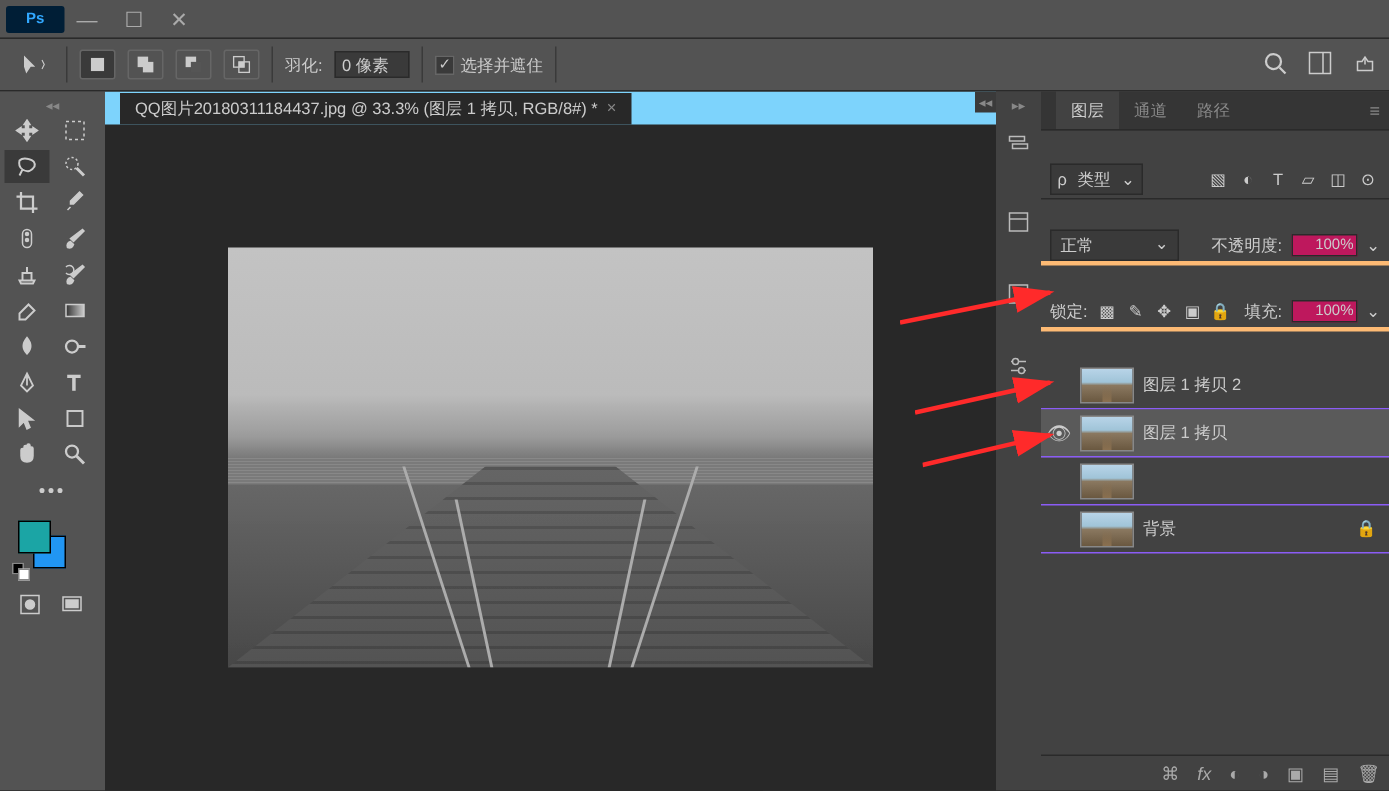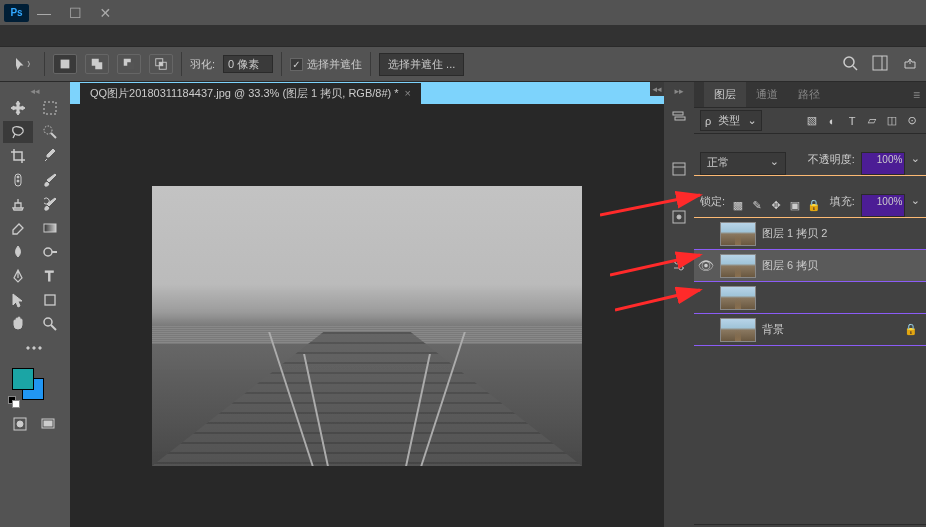--- a/index.html
+++ b/index.html
@@ -1,23 +1,23 @@
 <!DOCTYPE html>
 <html><head>
 <meta charset="utf-8">
 <style>
 * { margin:0; padding:0; box-sizing:border-box; font-family:"Microsoft YaHei",sans-serif; }
 body { background:#323232; color:#ccc; font-size:11px; width:926px; height:527px; overflow:hidden; position:relative; }
 .titlebar { height:25px; background:#535353; display:flex; align-items:center; padding:0 4px; }
-.ps-logo { width:25px; height:18px; background:#001e36; color:#31a8ff; font-weight:bold; font-size:10px; display:flex; align-items:center; justify-content:center; border-radius:2px; margin-right:8px; }
+.ps-logo { width:39px; height:18px; background:#001e36; color:#31a8ff; font-weight:bold; font-size:10px; display:flex; align-items:center; justify-content:center; border-radius:2px; margin-right:8px; }
 .menu { display:flex; gap:2px; flex:1; }
 .menu span { padding:3px 6px; cursor:default; }
 .win-controls { display:flex; gap:18px; margin-right:6px; color:#aaa; }
 .win-controls span { cursor:default; font-size:14px; }
-.optbar { height:36px; background:#535353; border-top:1px solid #2a2a2a; border-bottom:1px solid #2a2a2a; display:flex; align-items:center; padding:0 8px; gap:8px;margin-top:21px; }
+.optbar { height:36px; background:#535353; border-top:1px solid #2a2a2a; border-bottom:1px solid #2a2a2a; display:flex; align-items:center; padding:0 8px; gap:8px; }
 .tool-preset { width:28px; height:22px; display:flex; align-items:center; justify-content:center; }
 .vsep { width:1px; height:24px; background:#3a3a3a; }
 .opt-label { color:#ccc; font-size:11px; }
 .opt-input { background:#3a3a3a; border:1px solid #2a2a2a; color:#ccc; padding:2px 4px; width:50px; font-size:11px; }
 .opt-check { width:13px; height:13px; background:#3a3a3a; border:1px solid #666; display:inline-flex; align-items:center; justify-content:center; margin-right:4px; }
 .opt-check.on::after { content:"✓"; color:#ccc; font-size:10px; }
 .opt-btn { background:#3a3a3a; border:1px solid #2a2a2a; padding:3px 8px; color:#ccc; font-size:11px; display:flex; align-items:center; gap:4px; }
 .opt-round { width:24px; height:20px; border:1px solid #666; border-radius:2px; display:flex; align-items:center; justify-content:center; }
 .opt-round svg { width:14px; height:14px; }
 .right-icons { margin-left:auto; display:flex; gap:14px; align-items:center; }
@@ -45,33 +45,33 @@
 .sea { position:absolute; top:50%; left:0; right:0; height:18px; background:repeating-linear-gradient(to bottom,#888,#888 1px,#7a7a7a 1px,#7a7a7a 2px); }
 .boardwalk { position:absolute; bottom:0; left:0; right:0; height:48%; background:linear-gradient(to bottom,#666,#555); clip-path:polygon(40% 0,60% 0,100% 100%,0 100%); }
 .boardwalk::before { content:""; position:absolute; inset:0; background:repeating-linear-gradient(to bottom,rgba(0,0,0,0.15) 0 2px,transparent 2px 10px); }
 .rail { position:absolute; bottom:0; width:2px; height:48%; background:#aaa; }
 .status { height:22px; background:#3a3a3a; display:flex; align-items:center; padding:0 8px; gap:20px; font-size:11px; color:#ccc; }
 .status .sep { color:#666; }
 .right-dock { width:30px; background:#424242; display:flex; flex-direction:column; align-items:center; padding-top:4px; gap:4px; }
 .dock-grip { width:100%; height:10px; color:#888; font-size:9px; text-align:center; }
 .dock-ico { width:22px; height:22px; display:flex; align-items:center; justify-content:center; margin-top:6px; }
 .dock-ico svg { width:16px; height:16px; fill:#ccc; stroke:#bbb; }
-.panels { width:232px; background:#424242; display:flex; flex-direction:column; }
+.panels { width:232px; background:#424242; display:flex; flex-direction:column;gap:20px; }
 .panel-tabs { height:26px; background:#353535; display:flex; align-items:center; border-bottom:1px solid #2a2a2a; }
 .panel-tabs .grip { width:10px; }
 .ptab { padding:5px 10px; font-size:11px; color:#888; cursor:default; }
 .ptab.active { background:#424242; color:#ccc; }
 .ptab-menu { margin-left:auto; margin-right:6px; color:#888; font-size:12px; }
 .filter-row { height:26px; display:flex; align-items:center; padding:0 6px; gap:4px; border-bottom:1px solid #2a2a2a; }
 .mini-drop { background:#3a3a3a; border:1px solid #2a2a2a; padding:2px 4px; font-size:11px; display:flex; align-items:center; gap:2px; }
 .filter-icos { display:flex; gap:4px; margin-left:auto; }
 .filter-icos span { width:16px; height:16px; display:flex; align-items:center; justify-content:center; font-size:11px; color:#ccc; }
-.blend-row,.lock-row { height:24px; display:flex; padding:0 6px; gap:6px; font-size:11px; border-bottom:1px solid #fdba74;margin-top:18px; }
+.blend-row,.lock-row { height:24px; display:flex; align-items:center; padding:0 6px; gap:6px; font-size:11px; border-bottom:3px solid #fdba74; }
 .blend-drop { background:#3a3a3a; border:1px solid #2a2a2a; padding:2px 6px; flex:0 0 86px; display:flex; justify-content:space-between; }
-.pct-box { background:#4c1d95; border:1px solid #2a2a2a; width:44px; padding:1px 15px; font-size:10px; text-align:right; }
+.pct-box { background:#be185d; border:1px solid #2a2a2a; width:44px; padding:1px 15px; font-size:10px; text-align:right; }
 .lock-icos { display:flex; gap:5px; align-items:center; }
 .lock-icos span { width:14px; height:14px; display:flex; align-items:center; justify-content:center; font-size:11px; }
 .layers { flex:1; overflow:auto; }
 .layer { height:32px; display:flex; align-items:center; padding:0 4px; gap:6px; border-bottom:1px solid #8b5cf6; position:relative; }
 .layer.selected { background:#5a5a5a; }
 .eye { width:16px; height:16px; display:flex; align-items:center; justify-content:center; color:#ccc; font-size:13px; }
 .thumb { width:36px; height:24px; border:1px solid #888; background:linear-gradient(to bottom,#b8d4e8 0%,#a0c4d8 40%,#8a7860 50%,#6a5840 100%); position:relative; overflow:hidden; }
 .thumb::after { content:""; position:absolute; bottom:0; left:40%; right:40%; height:50%; background:linear-gradient(to top,#8a7050,transparent); }
 .layer-name { font-size:11px; color:#ccc; flex:1; }
 .lock-ico { font-size:11px; color:#999; margin-right:4px; }
@@ -126,21 +126,20 @@
     </div>
   <div class="vsep"></div>
   <span class="opt-label">羽化:</span>
   <input class="opt-input" value="0 像素" style="">
   <div class="vsep"></div>
   <span style="display:flex;align-items:center">
       <span class="opt-check on"></span>
       <span>选择并遮住</span>
     </span>
   <div class="vsep"></div>
-  <div class="opt-btn">选择并遮住 ...</div>
   <div class="right-icons">
     <span><svg width="16" height="16" viewBox="0 0 16 16">
           <circle cx="7" cy="7" r="5" fill="none" stroke="#ccc" stroke-width="1.5"></circle>
           <line x1="11" y1="11" x2="15" y2="15" stroke="#ccc" stroke-width="1.5"></line>
         </svg></span>
     <span><svg width="16" height="16" viewBox="0 0 16 16">
           <rect x="1" y="1" width="14" height="14" fill="none" stroke="#ccc"></rect>
           <line x1="10" y1="1" x2="10" y2="15" stroke="#ccc"></line>
         </svg></span>
     <span><svg width="16" height="16" viewBox="0 0 16 16">
@@ -391,21 +390,21 @@
     </div>
     <div class="layers">
       <div class="layer">
         <span class="eye"></span>
         <div class="thumb"></div>
         <span class="layer-name">图层 1 拷贝 2</span>
       </div>
       <div class="layer selected">
         <span class="eye">👁</span>
         <div class="thumb"></div>
-        <span class="layer-name">图层 6 拷贝</span>
+        <span class="layer-name">图层 1 拷贝</span>
       </div>
       <div class="layer">
         <span class="eye"></span>
         <div class="thumb"></div>
       </div>
       <div class="layer">
         <span class="eye"></span>
         <div class="thumb"></div>
         <span class="layer-name">背景</span>
         <span class="lock-ico">🔒</span>

